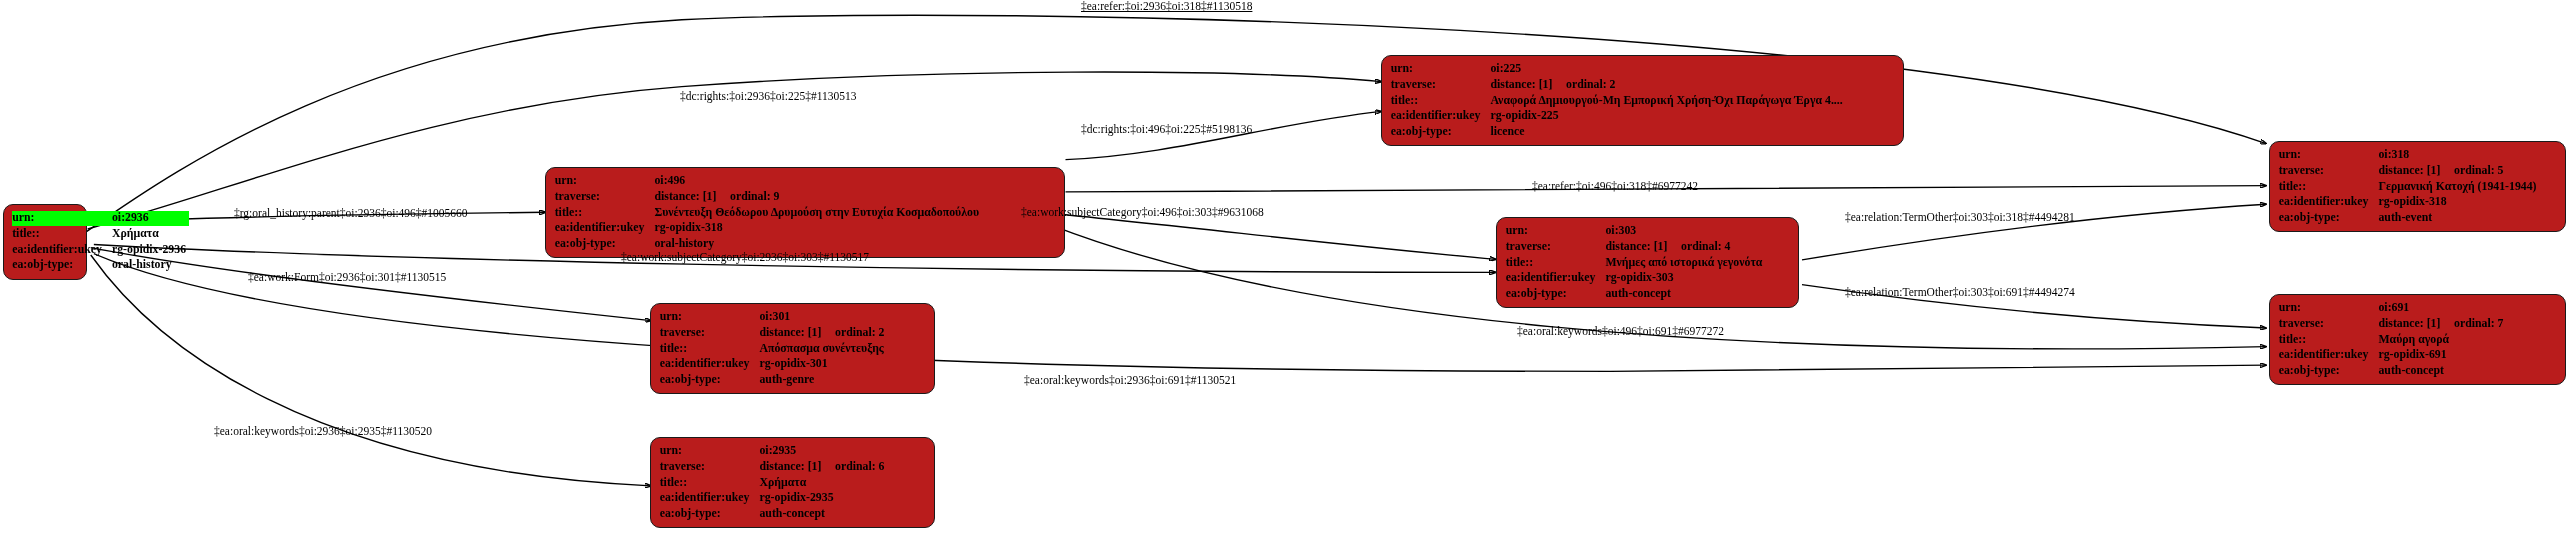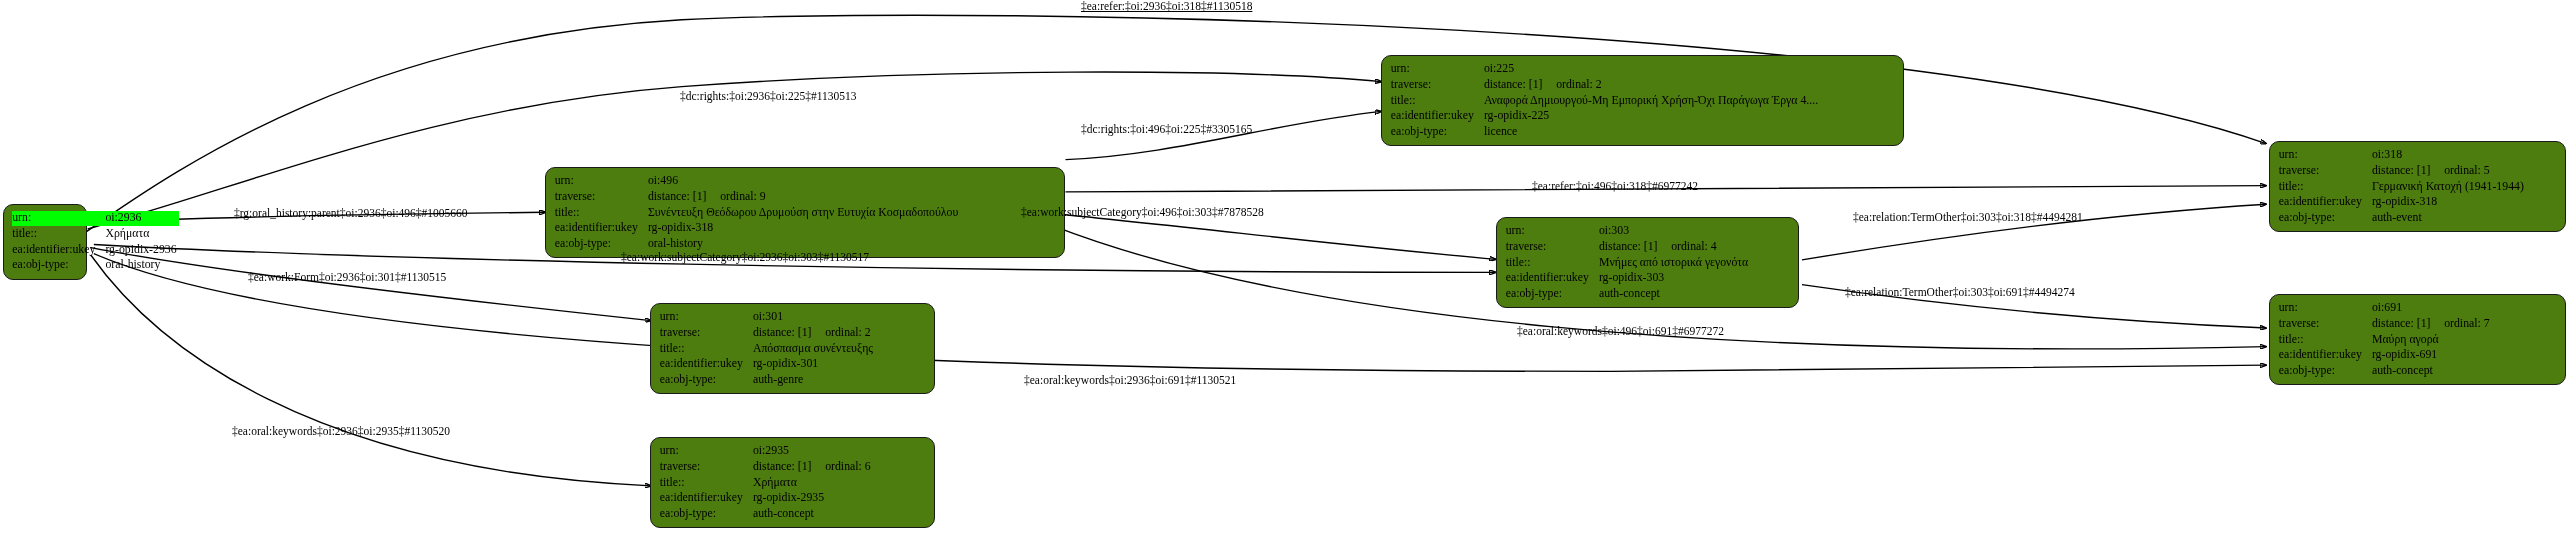--- a/index.html
+++ b/index.html
@@ -26,22 +26,23 @@
   svg.edges path, svg.edges line {
     fill: none;
     stroke: #000000;
     stroke-width: 2.2;
   }
   .node {
     position: absolute;
     box-sizing: border-box;
     border: 1.2px solid #1a1a1a;
     border-radius: 10px;
-    background: #4d7c0f;
+    background: #b91c1c;
     padding: 5.6px 8.7px 5.6px 8.7px;
+    font-weight: bold;
   }
   .node table {
     border-collapse: collapse;
     font-size: 11.8px;
     line-height: 1.0;
   }
   .node td {
     padding: 1.9px 0 1.9px 0;
     white-space: nowrap;
     vertical-align: baseline;
@@ -335,28 +336,28 @@
       <tr>
         <td class="k">ea:obj-type:</td>
         <td class="v">auth-concept</td>
       </tr>
     </tbody>
       </table>
   </div>
 
   <div class="edge-label" style="left:1081px; top:0px;text-decoration:underline;">‡ea:refer:‡oi:2936‡oi:318‡#1130518</div>
   <div class="edge-label" style="left:680px; top:90px;">‡dc:rights:‡oi:2936‡oi:225‡#1130513</div>
-  <div class="edge-label" style="left:1081px; top:123px;">‡dc:rights:‡oi:496‡oi:225‡#3305165</div>
+  <div class="edge-label" style="left:1081px; top:123px;">‡dc:rights:‡oi:496‡oi:225‡#5198136</div>
   <div class="edge-label" style="left:234px; top:207px;">‡rg:oral_history:parent‡oi:2936‡oi:496‡#1005660</div>
   <div class="edge-label" style="left:1532px; top:180px;">‡ea:refer:‡oi:496‡oi:318‡#6977242</div>
-  <div class="edge-label" style="left:1021px; top:206px;">‡ea:work:subjectCategory‡oi:496‡oi:303‡#7878528</div>
-  <div class="edge-label" style="left:1845px; top:211px;margin-left:8px;">‡ea:relation:TermOther‡oi:303‡oi:318‡#4494281</div>
+  <div class="edge-label" style="left:1021px; top:206px;">‡ea:work:subjectCategory‡oi:496‡oi:303‡#9631068</div>
+  <div class="edge-label" style="left:1845px; top:211px;">‡ea:relation:TermOther‡oi:303‡oi:318‡#4494281</div>
   <div class="edge-label" style="left:621px; top:251px;">‡ea:work:subjectCategory‡oi:2936‡oi:303‡#1130517</div>
   <div class="edge-label" style="left:248px; top:271px;text-align:center;">‡ea:work:Form‡oi:2936‡oi:301‡#1130515</div>
   <div class="edge-label" style="left:1845px; top:286px;text-align:center;">‡ea:relation:TermOther‡oi:303‡oi:691‡#4494274</div>
   <div class="edge-label" style="left:1517px; top:325px;">‡ea:oral:keywords‡oi:496‡oi:691‡#6977272</div>
   <div class="edge-label" style="left:1024px; top:374px;">‡ea:oral:keywords‡oi:2936‡oi:691‡#1130521</div>
-  <div class="edge-label" style="left:232px; top:425px;">‡ea:oral:keywords‡oi:2936‡oi:2935‡#1130520</div>
+  <div class="edge-label" style="left:214px; top:425px;">‡ea:oral:keywords‡oi:2936‡oi:2935‡#1130520</div>
 
   <div class="footer" style="left:1214px; top:531px;">root: 2936 nodes count: 8</div>
 
 </div>
 
 
 </body></html>

